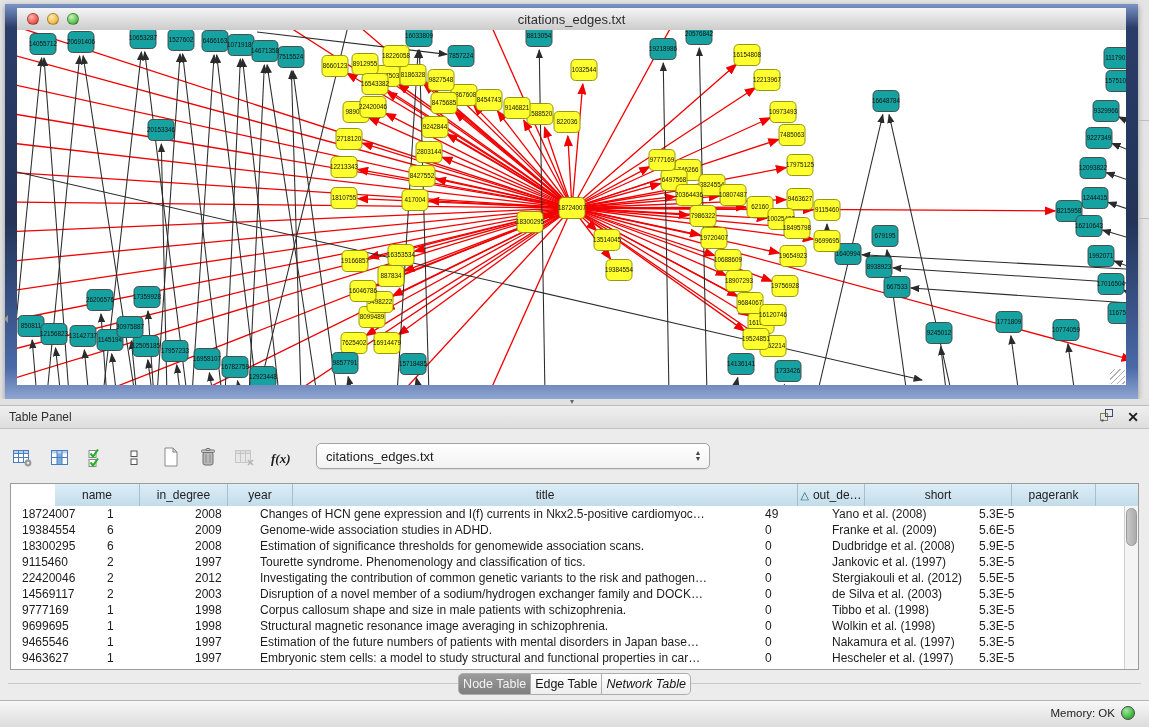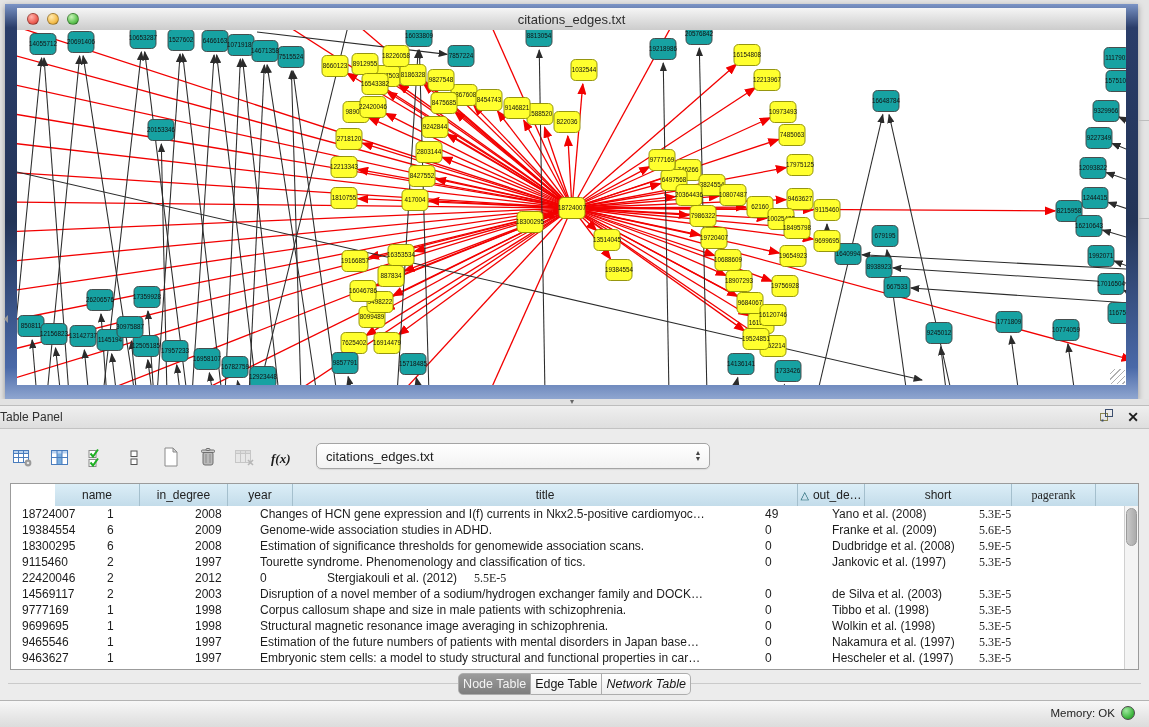--- a/index.html
+++ b/index.html
@@ -25,21 +25,21 @@
   .edge-mark{position:absolute;left:0;top:315px;width:0;height:0;border:4px solid transparent;border-right-color:#9a9a9a;}
   .side-line{position:absolute;right:0;width:10px;height:1px;background:#bdbdbd;}
   
   #splitter{position:absolute;left:0;top:399px;width:1149px;height:6px;background:#e2e2e2;}
   #splitter .splitter-handle{position:absolute;left:570px;top:-1px;color:#666;font-size:8px;line-height:8px;}
   
   #table-panel{position:absolute;left:0;top:405px;width:1149px;height:295px;background:#ececec;}
   .panel-titlebar{position:absolute;left:0;top:0;right:0;height:22px;
       background:linear-gradient(#efefef,#dedede);border-top:1px solid #bdbdbd;border-bottom:1px solid #c2c2c2;
       display:flex;align-items:center;font-size:12px;color:#303030;}
-  .panel-titlebar .ptitle{}
+  .panel-titlebar .ptitle{margin-left:9px;}
   .ptb-icons{position:absolute;right:10px;top:2px;display:flex;gap:12px;align-items:center;}
   .ptb-icons .x{font-size:14px;font-weight:bold;color:#1c1c1c;line-height:16px;}
   .toolbar{position:absolute;left:10px;top:32px;height:38px;display:flex;align-items:center;gap:11px;}
   .tbicon{display:inline-flex;align-items:flex-end;justify-content:center;width:26px;height:24px;}
   .combo{width:392px;height:24px;margin-left:10px;background:linear-gradient(#ffffff,#f2f2f2);
       border:1px solid #a4a4a4;border-radius:5px;display:flex;align-items:center;font-size:13px;color:#1d1d1d;
       box-shadow:0 1px 1px rgba(0,0,0,.08);}
   .combo .cval{margin-left:9px;flex:1;}
   .combo .stepper{width:16px;display:flex;flex-direction:column;align-items:center;justify-content:center;
       font-size:7px;line-height:6px;color:#444;margin-right:3px;}
@@ -47,21 +47,21 @@
   .tablewrap{position:absolute;left:10px;top:78px;width:1129px;height:187px;background:#ffffff;
       border:1px solid #9b9b9b;box-sizing:border-box;overflow:hidden;padding-left:44px;}
   .thead{display:flex;height:22px;background:linear-gradient(#dceef7,#c3dcea);border-bottom:1px solid #8fa9b8;}
   .th{box-sizing:border-box;border-right:1px solid #a4bfcd;font-size:12px;color:#222;
       display:flex;align-items:center;justify-content:center;overflow:hidden;white-space:nowrap;}
   .th .sort{color:#19606e;margin-right:4px;font-size:11px;}
   .tbody{position:absolute;left:0;top:22px;right:13px;bottom:0;overflow:hidden;}
   .tr{display:flex;height:16px;line-height:16px;background:#fff;}
   .td{box-sizing:border-box;padding-left:11px;font-size:12px;color:#1c1c1c;
       overflow:hidden;white-space:nowrap;}
-  .c0{width:85px;} .c1{width:88px;} .c2{width:65px;} .c3{width:505px;} .c4{width:67px;} .c5{width:147px;} .c6{width:84px;font-family:Liberation Serif, serif;} .c7{flex:1;border-right:none;}
+  .c0{width:85px;} .c1{width:88px;} .c2{width:65px;} .c3{width:505px;} .c4{width:67px;} .c5{width:147px;} .c6{width:84px;} .c7{flex:1;border-right:none;}
   .vscroll{position:absolute;right:0;top:22px;bottom:0;width:13px;background:#f4f4f4;border-left:1px solid #d0d0d0;}
   .vthumb{position:absolute;left:1px;right:1px;top:2px;height:38px;border-radius:6px;
       background:linear-gradient(90deg,#c9c9c9,#ababab);border:1px solid #9a9a9a;box-sizing:border-box;}
   
   .tabs{position:absolute;left:0;right:0;top:268px;display:flex;justify-content:center;}
   .tabs:before{content:"";position:absolute;left:8px;right:8px;top:10px;height:1px;background:#cacaca;}
   .seg{position:relative;height:20px;line-height:20px;padding:0 4px;font-size:12.5px;color:#161616;
       background:linear-gradient(#ffffff,#eeeeee);border:1px solid #adadad;border-left:none;}
   .seg:first-child{border-left:1px solid #adadad;border-radius:5px 0 0 5px;}
   .seg:last-child{border-radius:0 5px 5px 0;font-style:italic;}
@@ -854,20 +854,21 @@
             <div class="td c2">1997</div>
             <div class="td c3">Tourette syndrome. Phenomenology and classification of tics.</div>
             <div class="td c4">0</div>
             <div class="td c5">Jankovic et al. (1997)</div>
             <div class="td c6">5.3E-5</div>
           </div>
           <div class="tr">
             <div class="td c0">22420046</div>
             <div class="td c1">2</div>
             <div class="td c2">2012</div>
+            <div class="td c3">Investigating the contribution of common genetic variants to the risk and pathogen…</div>
             <div class="td c4">0</div>
             <div class="td c5">Stergiakouli et al. (2012)</div>
             <div class="td c6">5.5E-5</div>
           </div>
           <div class="tr">
             <div class="td c0">14569117</div>
             <div class="td c1">2</div>
             <div class="td c2">2003</div>
             <div class="td c3">Disruption of a novel member of a sodium/hydrogen exchanger family and DOCK…</div>
             <div class="td c4">0</div>

